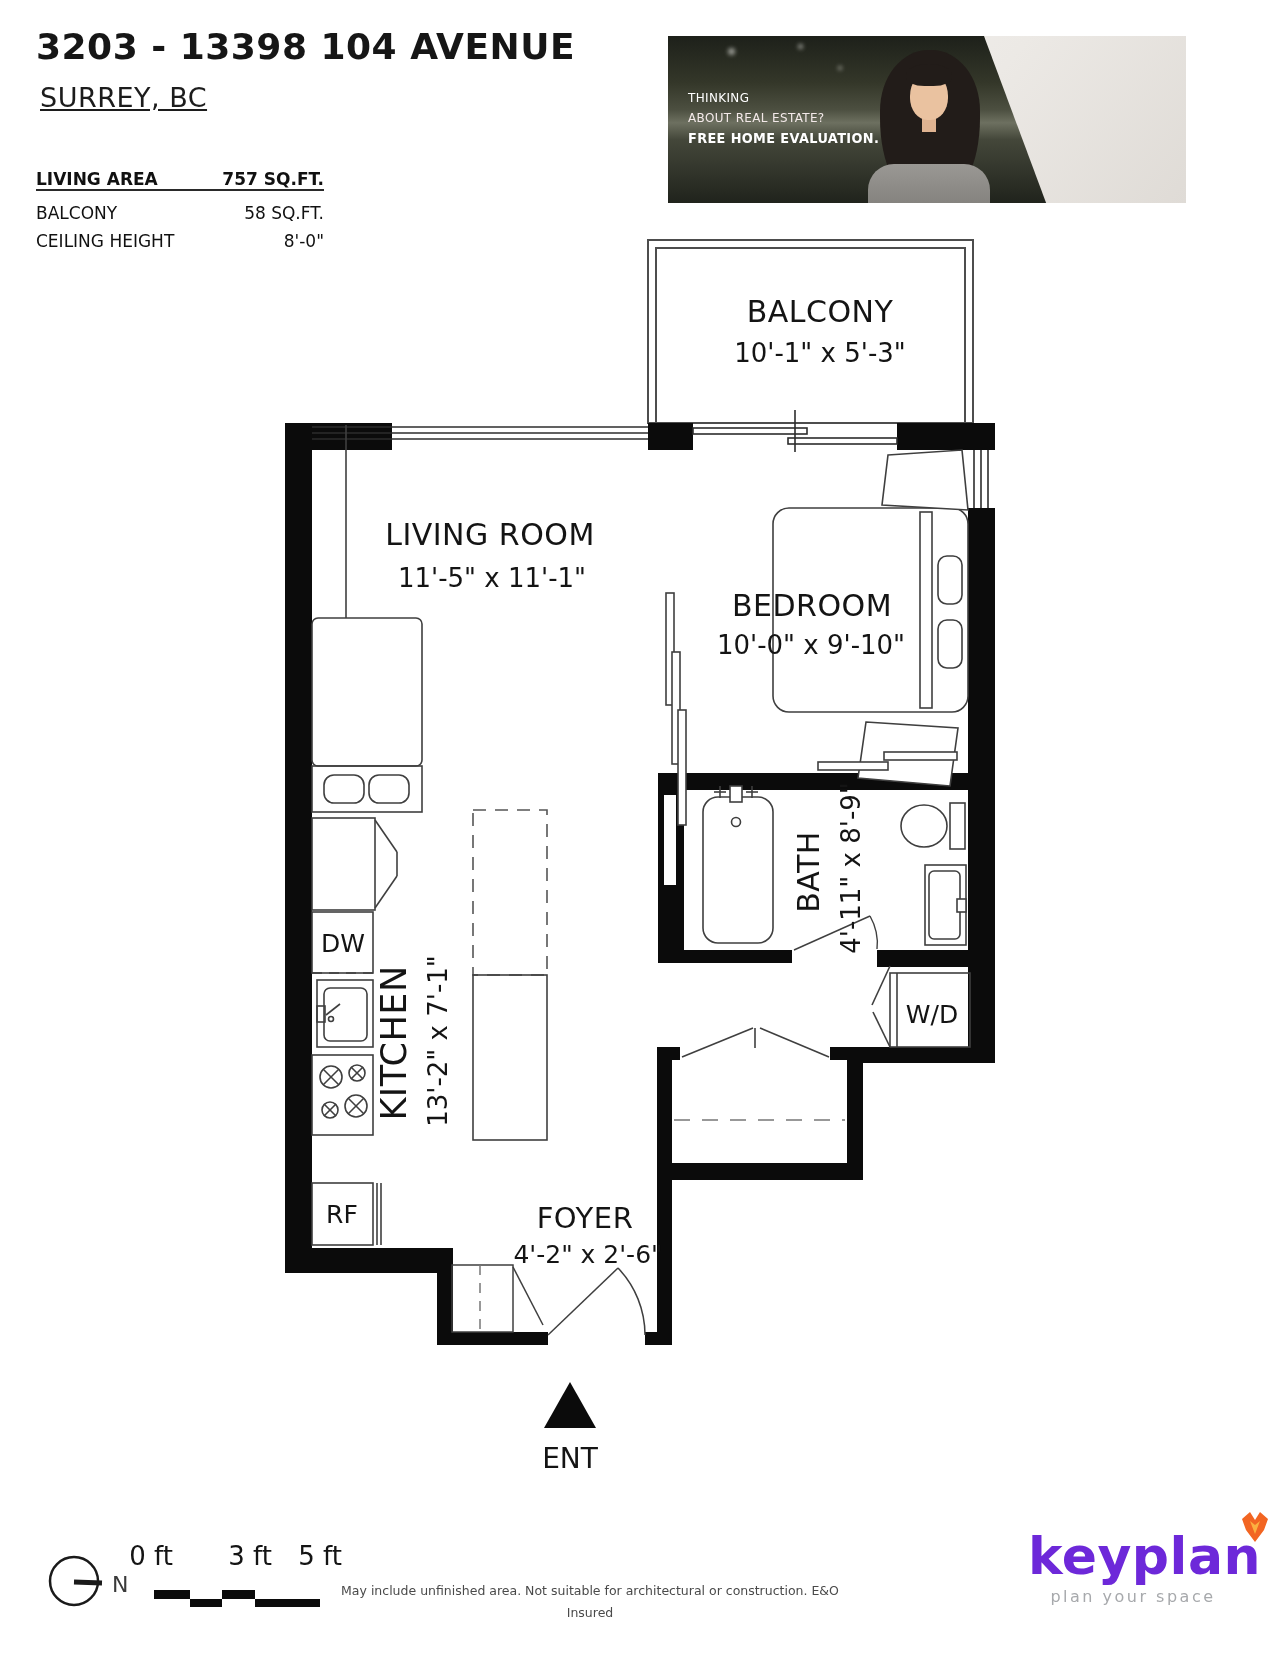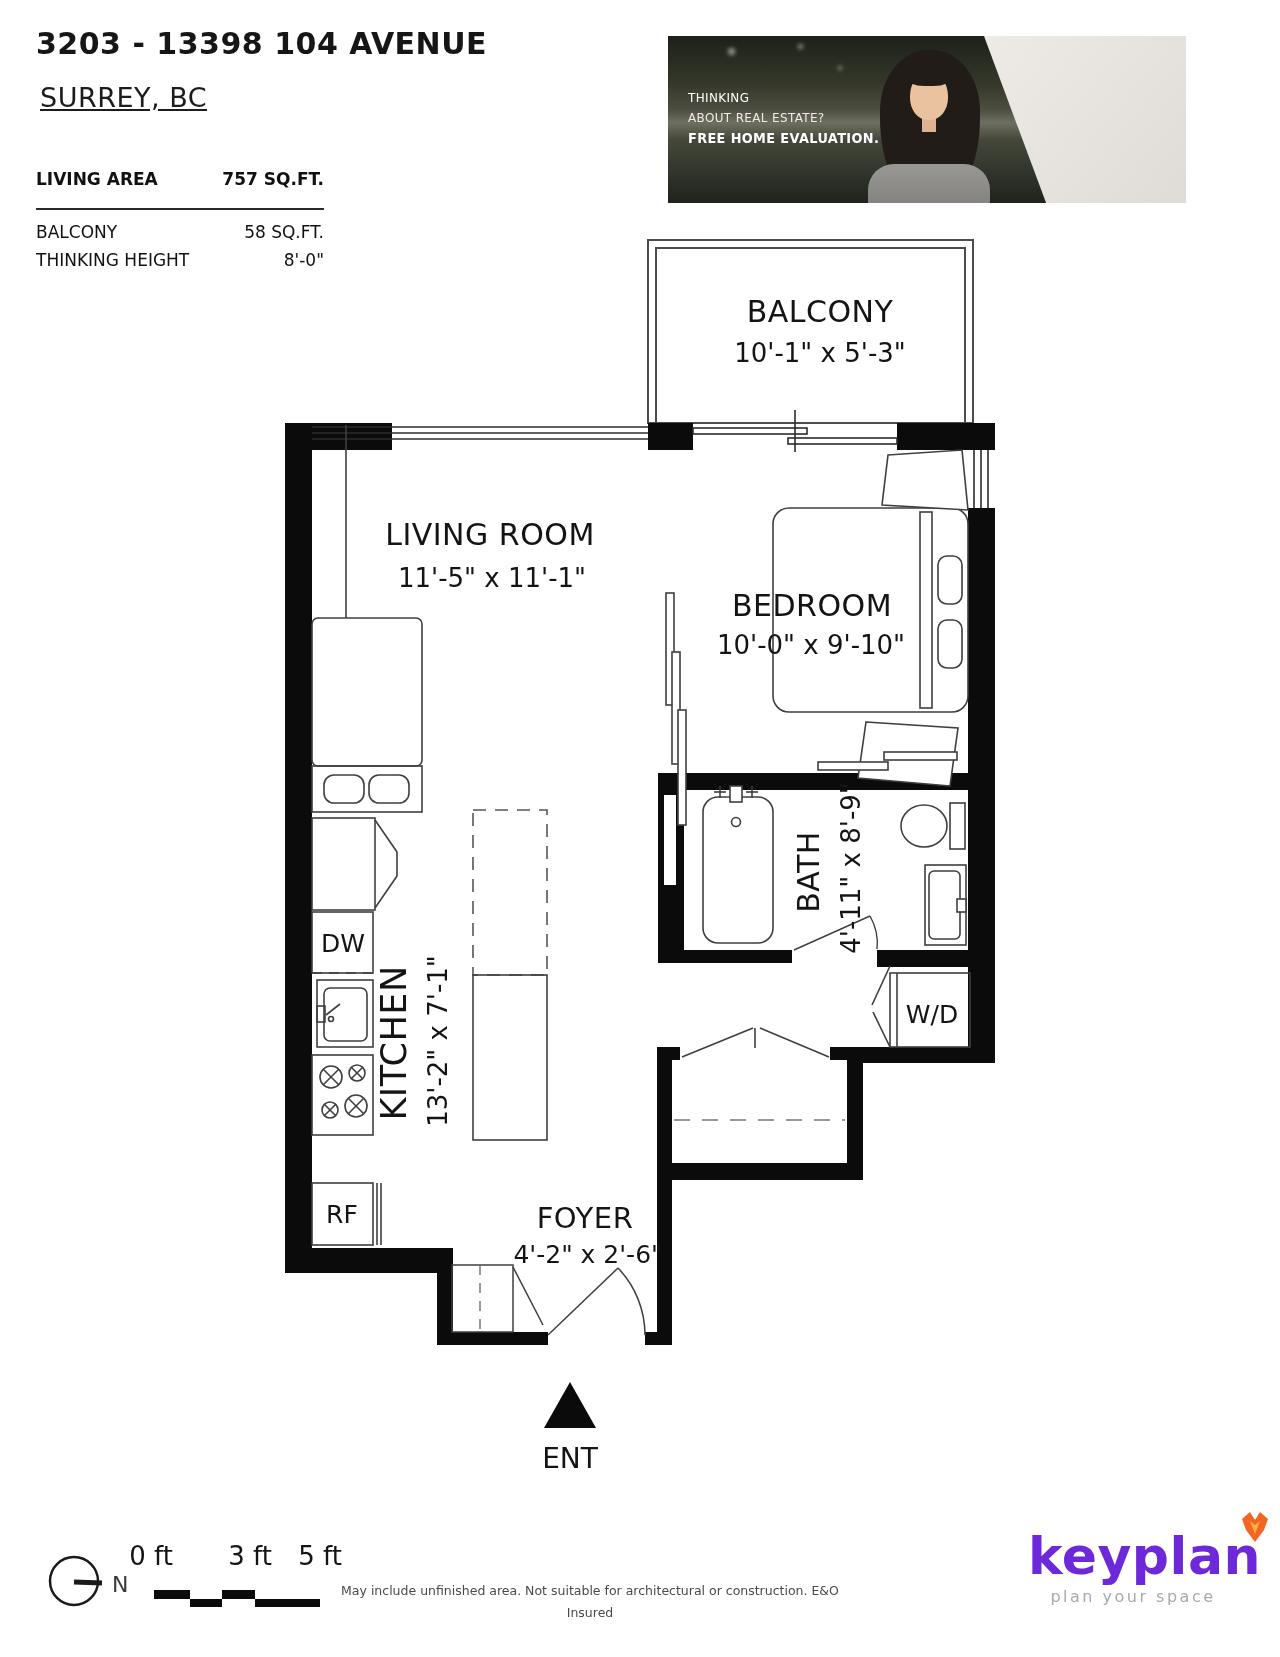--- a/index.html
+++ b/index.html
@@ -1,25 +1,25 @@
 <!DOCTYPE html>
 <html><head>
 <meta charset="utf-8">
 <style>
   html,body{margin:0;padding:0;background:#ffffff;}
   body{width:1280px;height:1657px;position:relative;overflow:hidden;
        font-family:"DejaVu Sans","Liberation Sans",sans-serif;color:#111;}
   .abs{position:absolute;}
 
   
-  #title{left:36px;top:26px;font-size:30px;font-weight:700;letter-spacing:.5px;color:#161616;}
+  #title{left:36px;top:26px;font-size:36px;font-weight:700;letter-spacing:.5px;color:#161616;}
   #subtitle{left:40px;top:82px;font-size:27px;font-weight:400;color:#1c1c1c;letter-spacing:.5px;text-decoration:underline;}
   #stats{left:36px;top:165px;width:288px;font-size:17px;}
   .stat-row{display:flex;justify-content:space-between;align-items:baseline;padding:4px 0;}
-  .stat-row.first{font-weight:700;padding-bottom:19px;border-bottom:2px solid #2a2a2a;margin-bottom:8px;}
+  .stat-row.first{font-weight:700;padding-bottom:0;border-bottom:2px solid #2a2a2a;margin-bottom:8px;}
   .stat-row .v{text-align:right;}
   .stat-row.first .v{font-weight:700;}
 
   
   #banner{left:668px;top:36px;width:518px;height:167px;overflow:hidden;background:#23261f;}
   #banner .photo{position:absolute;inset:0;
      background:linear-gradient(180deg,#1d201a 0%,#343729 28%,#4c4f40 44%,#6d7060 52%,#44473a 62%,#20231c 100%);}
   #banner .bokeh{position:absolute;border-radius:50%;background:rgba(255,255,250,.55);filter:blur(2px);}
   #banner .wedge{position:absolute;inset:0;background:linear-gradient(130deg,#f6f4f2 0%,#ecE9e5 55%,#dfdbd6 100%);
      clip-path:polygon(61% 0,100% 0,100% 100%,73% 100%);}
@@ -68,21 +68,21 @@
 <div class="abs" id="stats">
   <div class="stat-row first">
     <span>LIVING AREA</span>
     <span class="v">757 SQ.FT.</span>
   </div>
   <div class="stat-row">
     <span>BALCONY</span>
     <span class="v">58 SQ.FT.</span>
   </div>
   <div class="stat-row">
-    <span>THINKING HEIGHT</span>
+    <span>CEILING HEIGHT</span>
     <span class="v">8'-0"</span>
   </div>
 </div>
 
 <div class="abs" id="banner">
   <div class="photo"></div>
   <div class="bokeh" style="left:60px;top:12px;width:7px;height:7px;"></div>
   <div class="bokeh" style="left:130px;top:8px;width:5px;height:5px;"></div>
   <div class="bokeh" style="left:330px;top:10px;width:6px;height:6px;"></div>
   <div class="bokeh" style="left:170px;top:30px;width:4px;height:4px;"></div>

